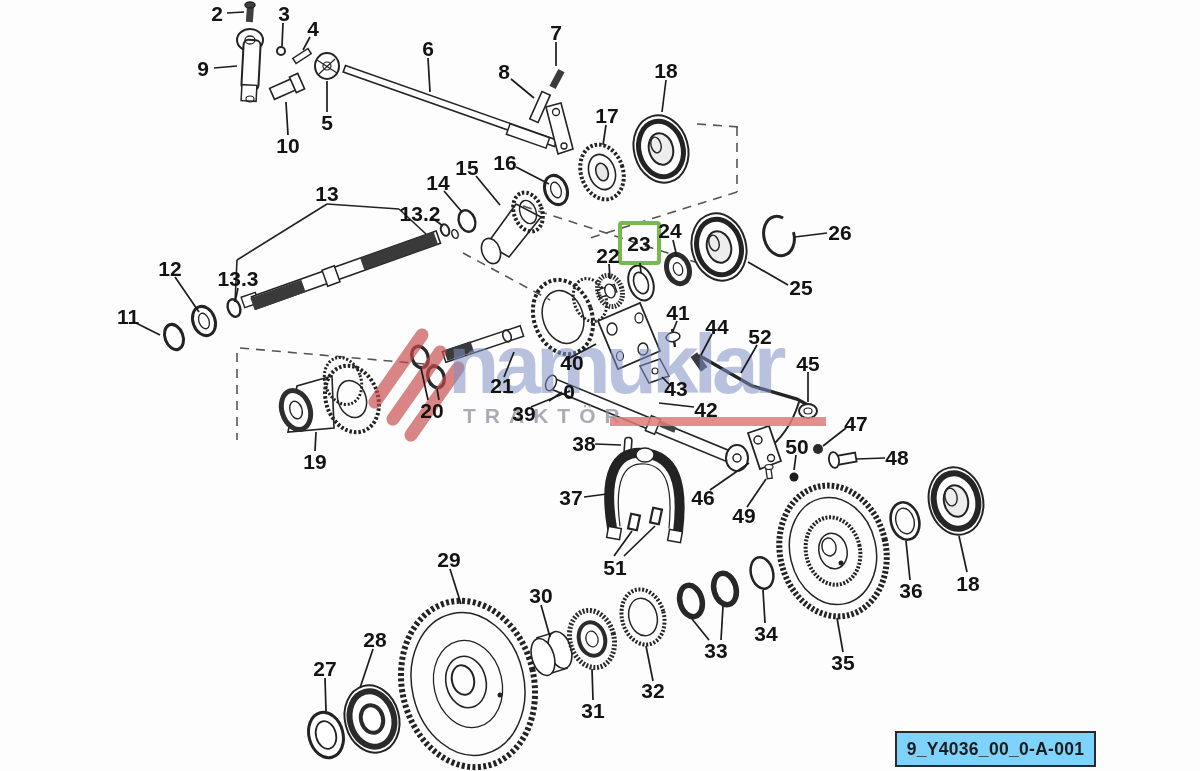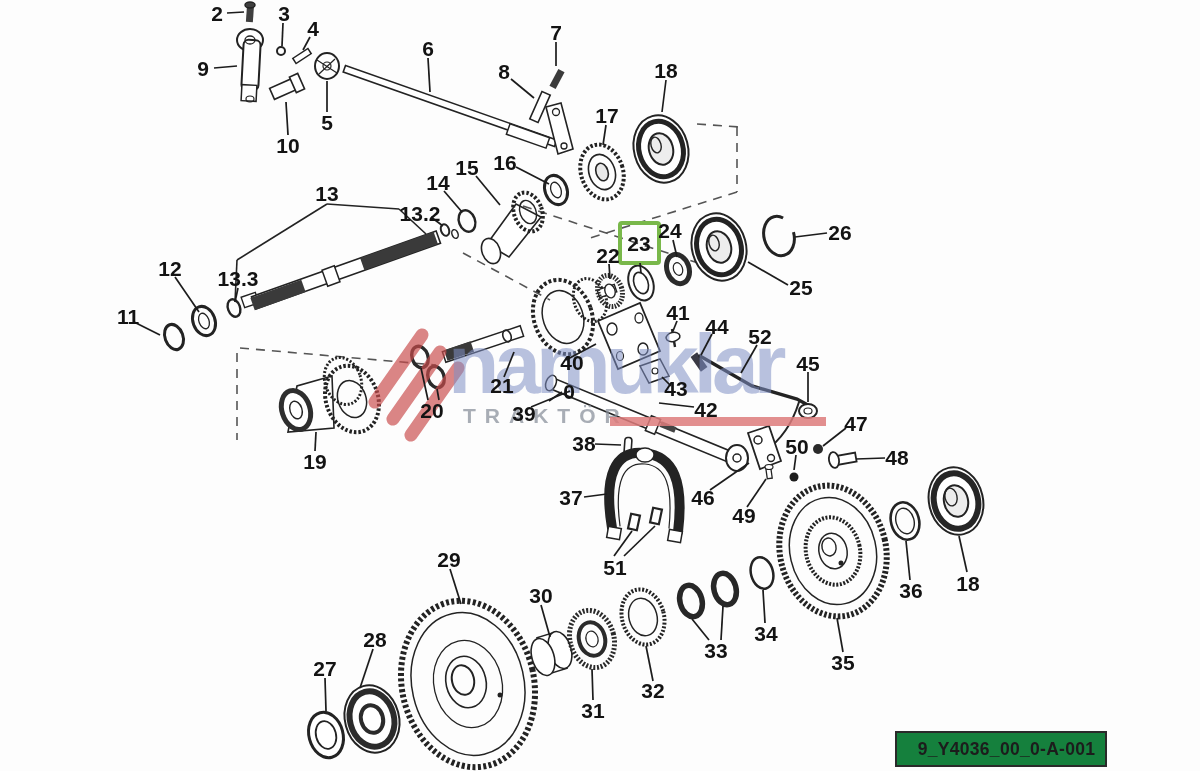--- a/index.html
+++ b/index.html
@@ -24,23 +24,23 @@
     position:absolute;left:610px;top:417px;width:216px;height:9px;
     background:rgba(221,123,123,.85);
   }
   .wm-stripe{
     position:absolute;width:95px;height:13px;border-radius:7px;
     background:rgba(200,75,75,.68);transform:rotate(-55deg);
   }
   
   .plate{
     position:absolute;left:895px;top:731px;width:197px;height:32px;
-    border:2.5px solid #2a2a2a;background:#15803d;
+    border:2.5px solid #2a2a2a;background:#7dd3fc;
     display:flex;align-items:center;justify-content:center;
-    font-weight:bold;font-size:17.5px;color:#1c1c1c;letter-spacing:.3px;padding-left:11px;
+    font-weight:bold;font-size:17.5px;color:#1c1c1c;letter-spacing:.3px;
   }
 </style>
 </head>
 <body>
 
 <div id="canvas">
   <svg class="layer" id="shapes-layer">
       <line x1="697" y1="124" x2="740" y2="127" stroke="#555" stroke-width="1.6" stroke-dasharray="9,7"></line>
       <line x1="737" y1="127" x2="737" y2="192" stroke="#555" stroke-width="1.6" stroke-dasharray="9,7"></line>
       <line x1="737" y1="192" x2="590" y2="238" stroke="#555" stroke-width="1.6" stroke-dasharray="9,7"></line>

